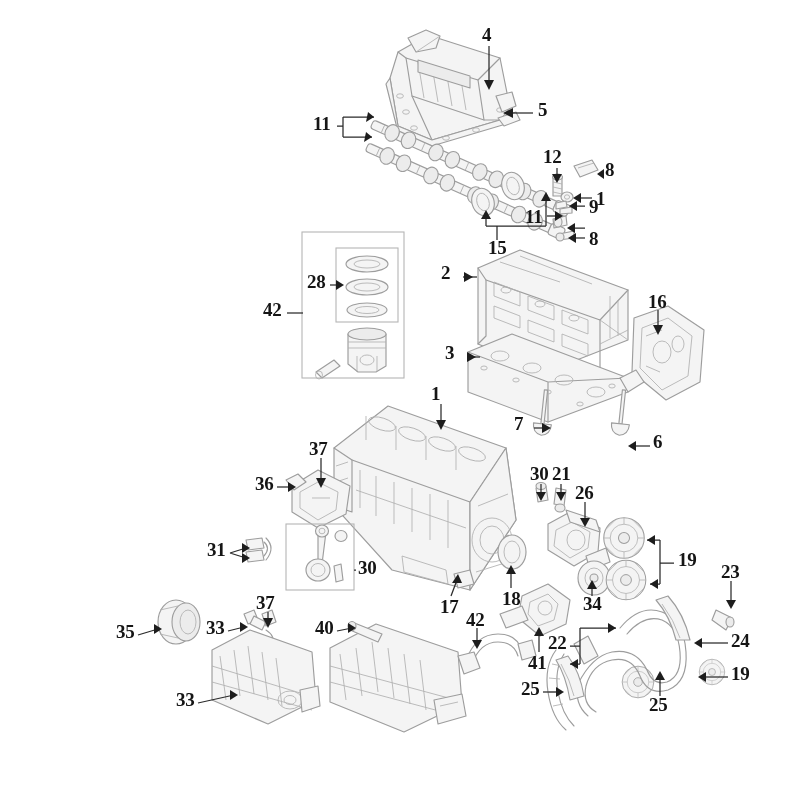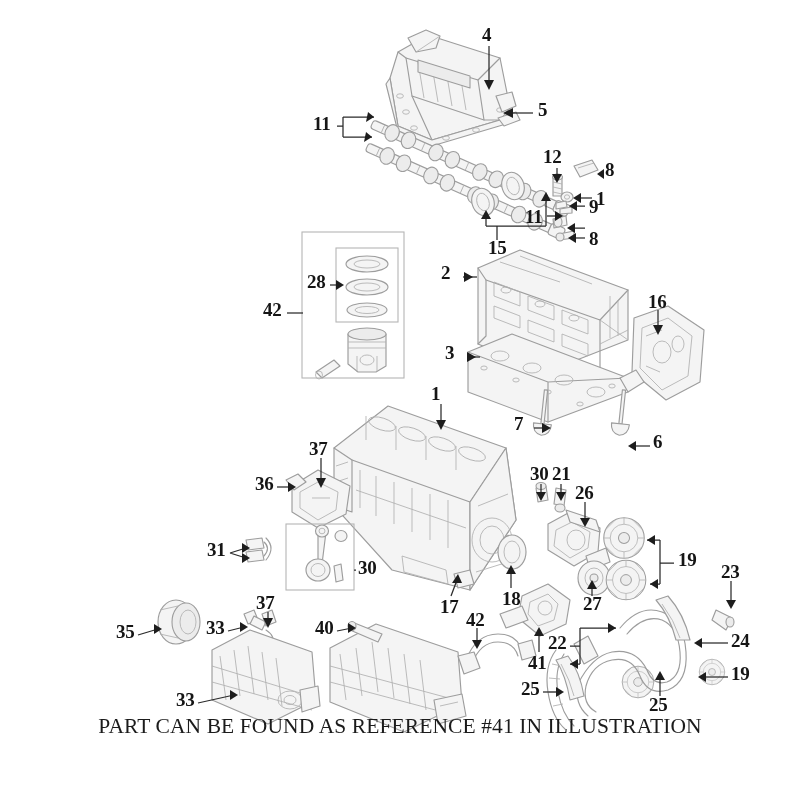--- a/index.html
+++ b/index.html
@@ -599,32 +599,31 @@
   <div class="callout" style="left:440px;top:597px">17</div>
   <div class="callout" style="left:502px;top:589px">18</div>
   <div class="callout" style="left:678px;top:550px">19</div>
   <div class="callout" style="left:530px;top:464px">30</div>
   <div class="callout" style="left:552px;top:464px">21</div>
   <div class="callout" style="left:548px;top:633px">22</div>
   <div class="callout" style="left:721px;top:562px">23</div>
   <div class="callout" style="left:731px;top:631px">24</div>
   <div class="callout" style="left:521px;top:679px">25</div>
   <div class="callout" style="left:575px;top:483px">26</div>
-  <div class="callout" style="left:583px;top:594px">27</div>
+  <div class="callout" style="left:583px;top:594px">34</div>
   <div class="callout" style="left:307px;top:272px">28</div>
   <div class="callout" style="left:263px;top:300px">42</div>
   <div class="callout" style="left:358px;top:558px">30</div>
   <div class="callout" style="left:207px;top:540px">31</div>
   <div class="callout" style="left:256px;top:593px">37</div>
   <div class="callout" style="left:206px;top:618px">33</div>
   <div class="callout" style="left:176px;top:690px">33</div>
   <div class="callout" style="left:116px;top:622px">35</div>
   <div class="callout" style="left:255px;top:474px">36</div>
   <div class="callout" style="left:309px;top:439px">37</div>
   <div class="callout" style="left:315px;top:618px">40</div>
   <div class="callout" style="left:528px;top:653px">41</div>
   <div class="callout" style="left:466px;top:610px">42</div>
   <div class="callout" style="left:731px;top:664px">19</div>
   <div class="callout" style="left:649px;top:695px">25</div>
 
-  <div id="caption">PART CAN BE FOUND AS REFERENCE #41 IN ILLUSTRATION</div>
 
 </div>
 
 </body></html>

